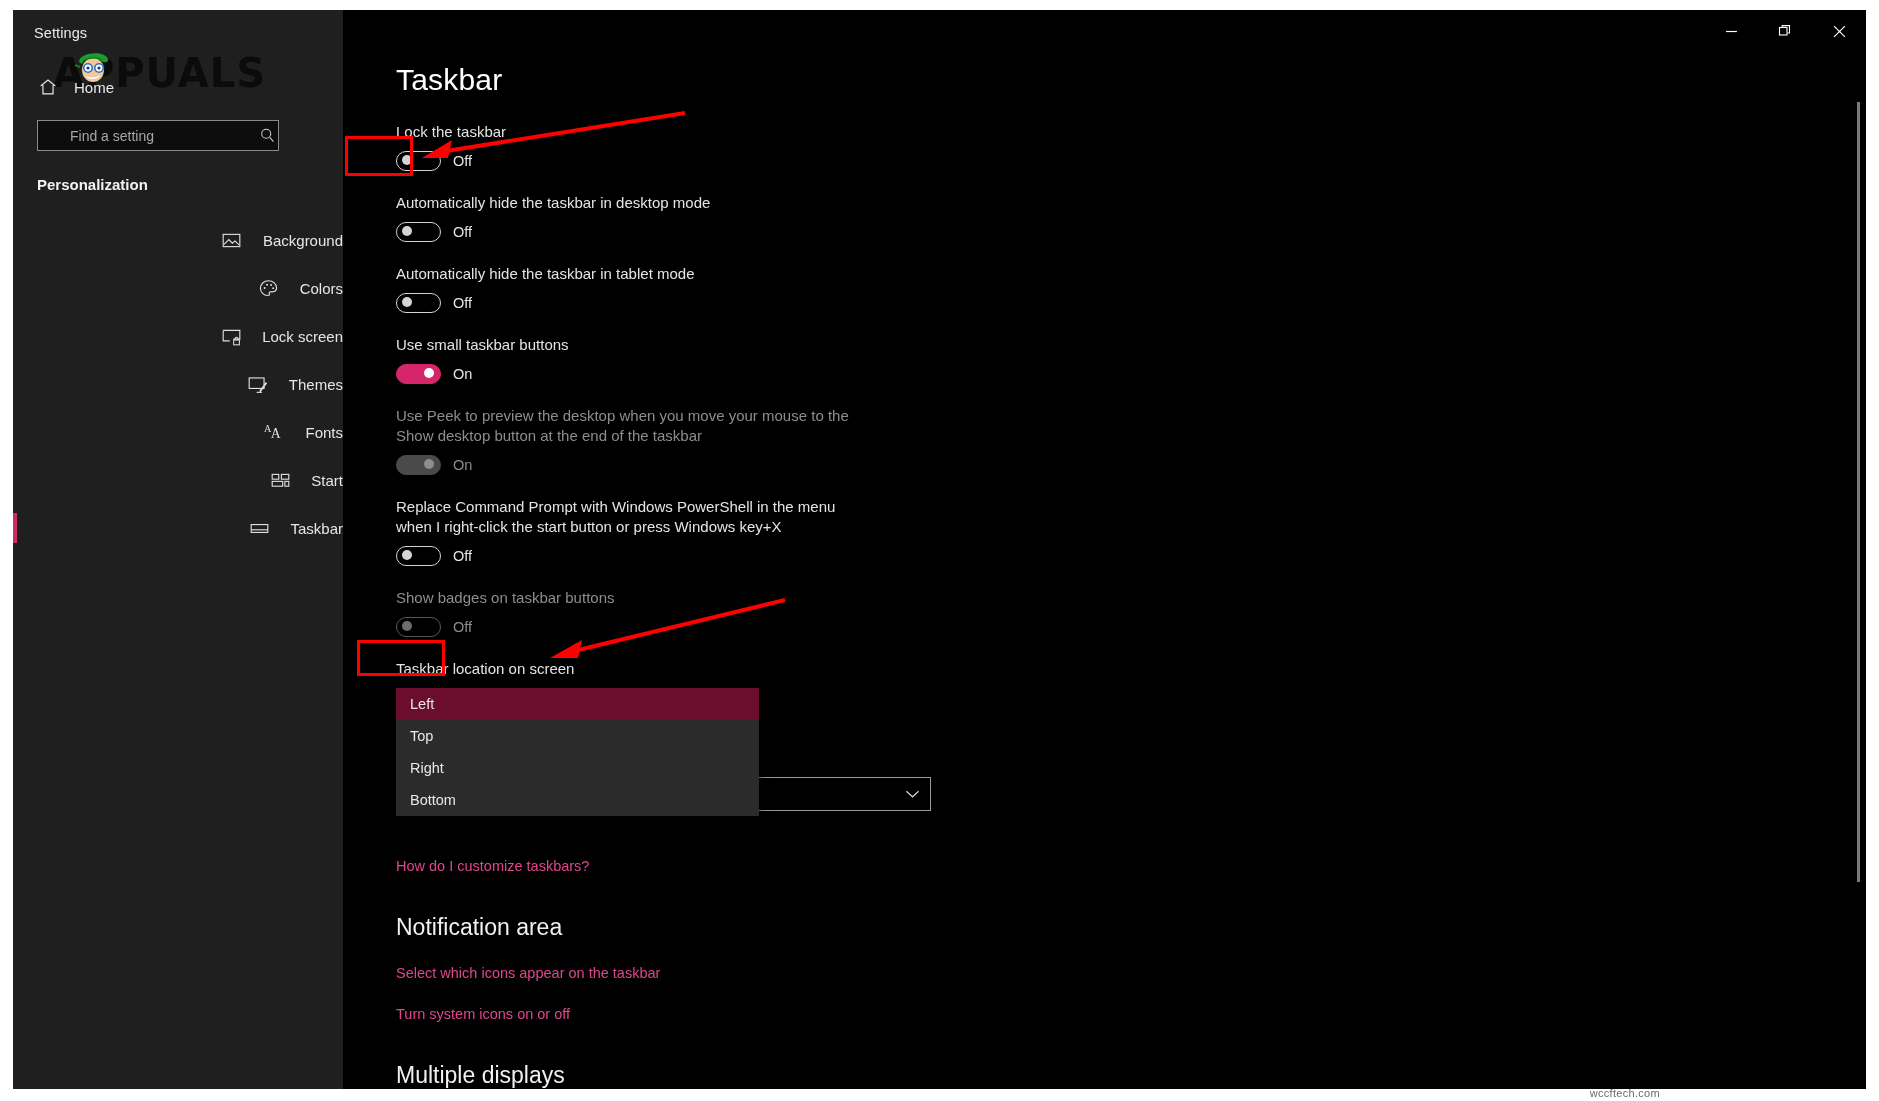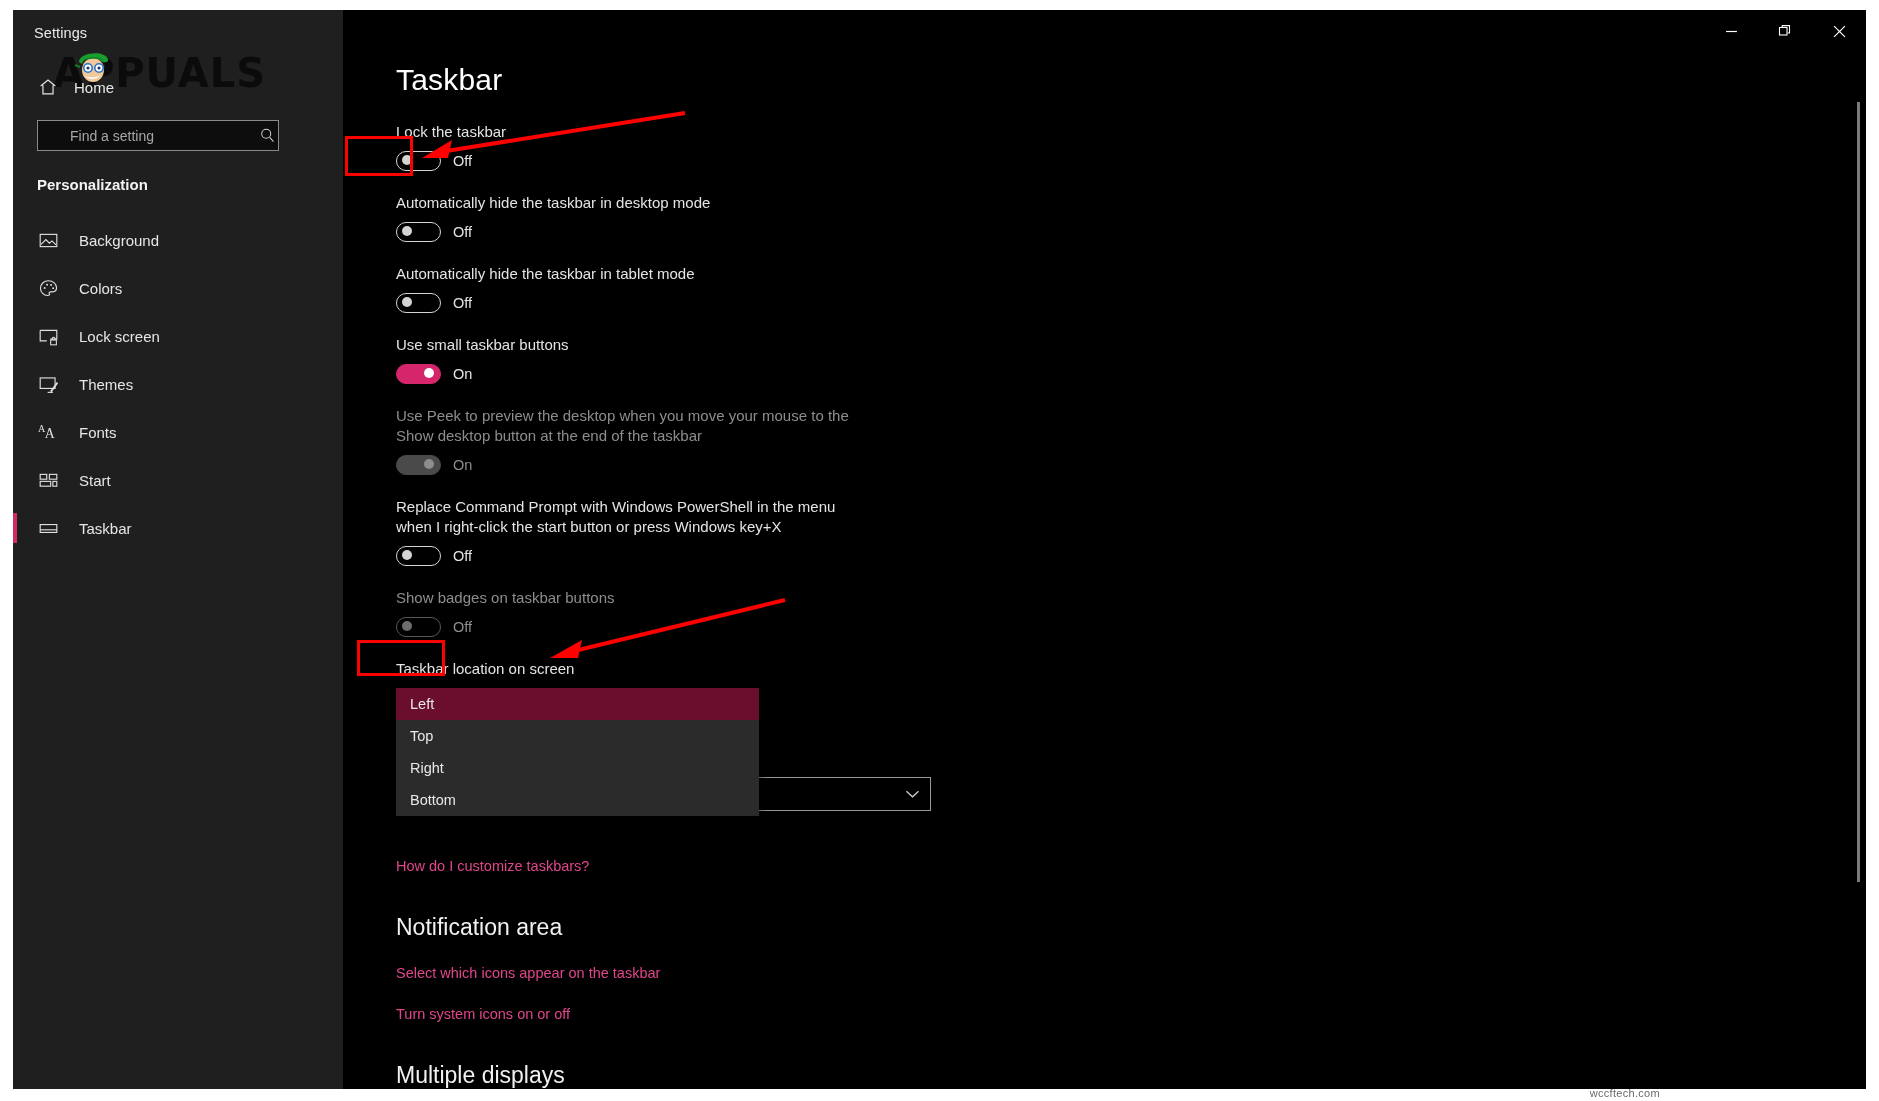--- a/index.html
+++ b/index.html
@@ -93,20 +93,21 @@
     color: #f2f2f2;
   }
   .nav { position: absolute; left: 0; top: 206px; width: 100%; }
   .nav-item {
     position: relative;
     height: 48px;
     display: flex; align-items: center;
     padding-left: 24px;
     gap: 20px;
     cursor: default;
+    justify-content: flex-end;
   }
   .nav-item .sel-bar {
     position: absolute;
     left: 0; top: 9px;
     width: 4px; height: 30px;
     background: #cf2a62;
     display: none;
   }
   .nav-item.selected .sel-bar { display: block; }
   .nav-icon {

